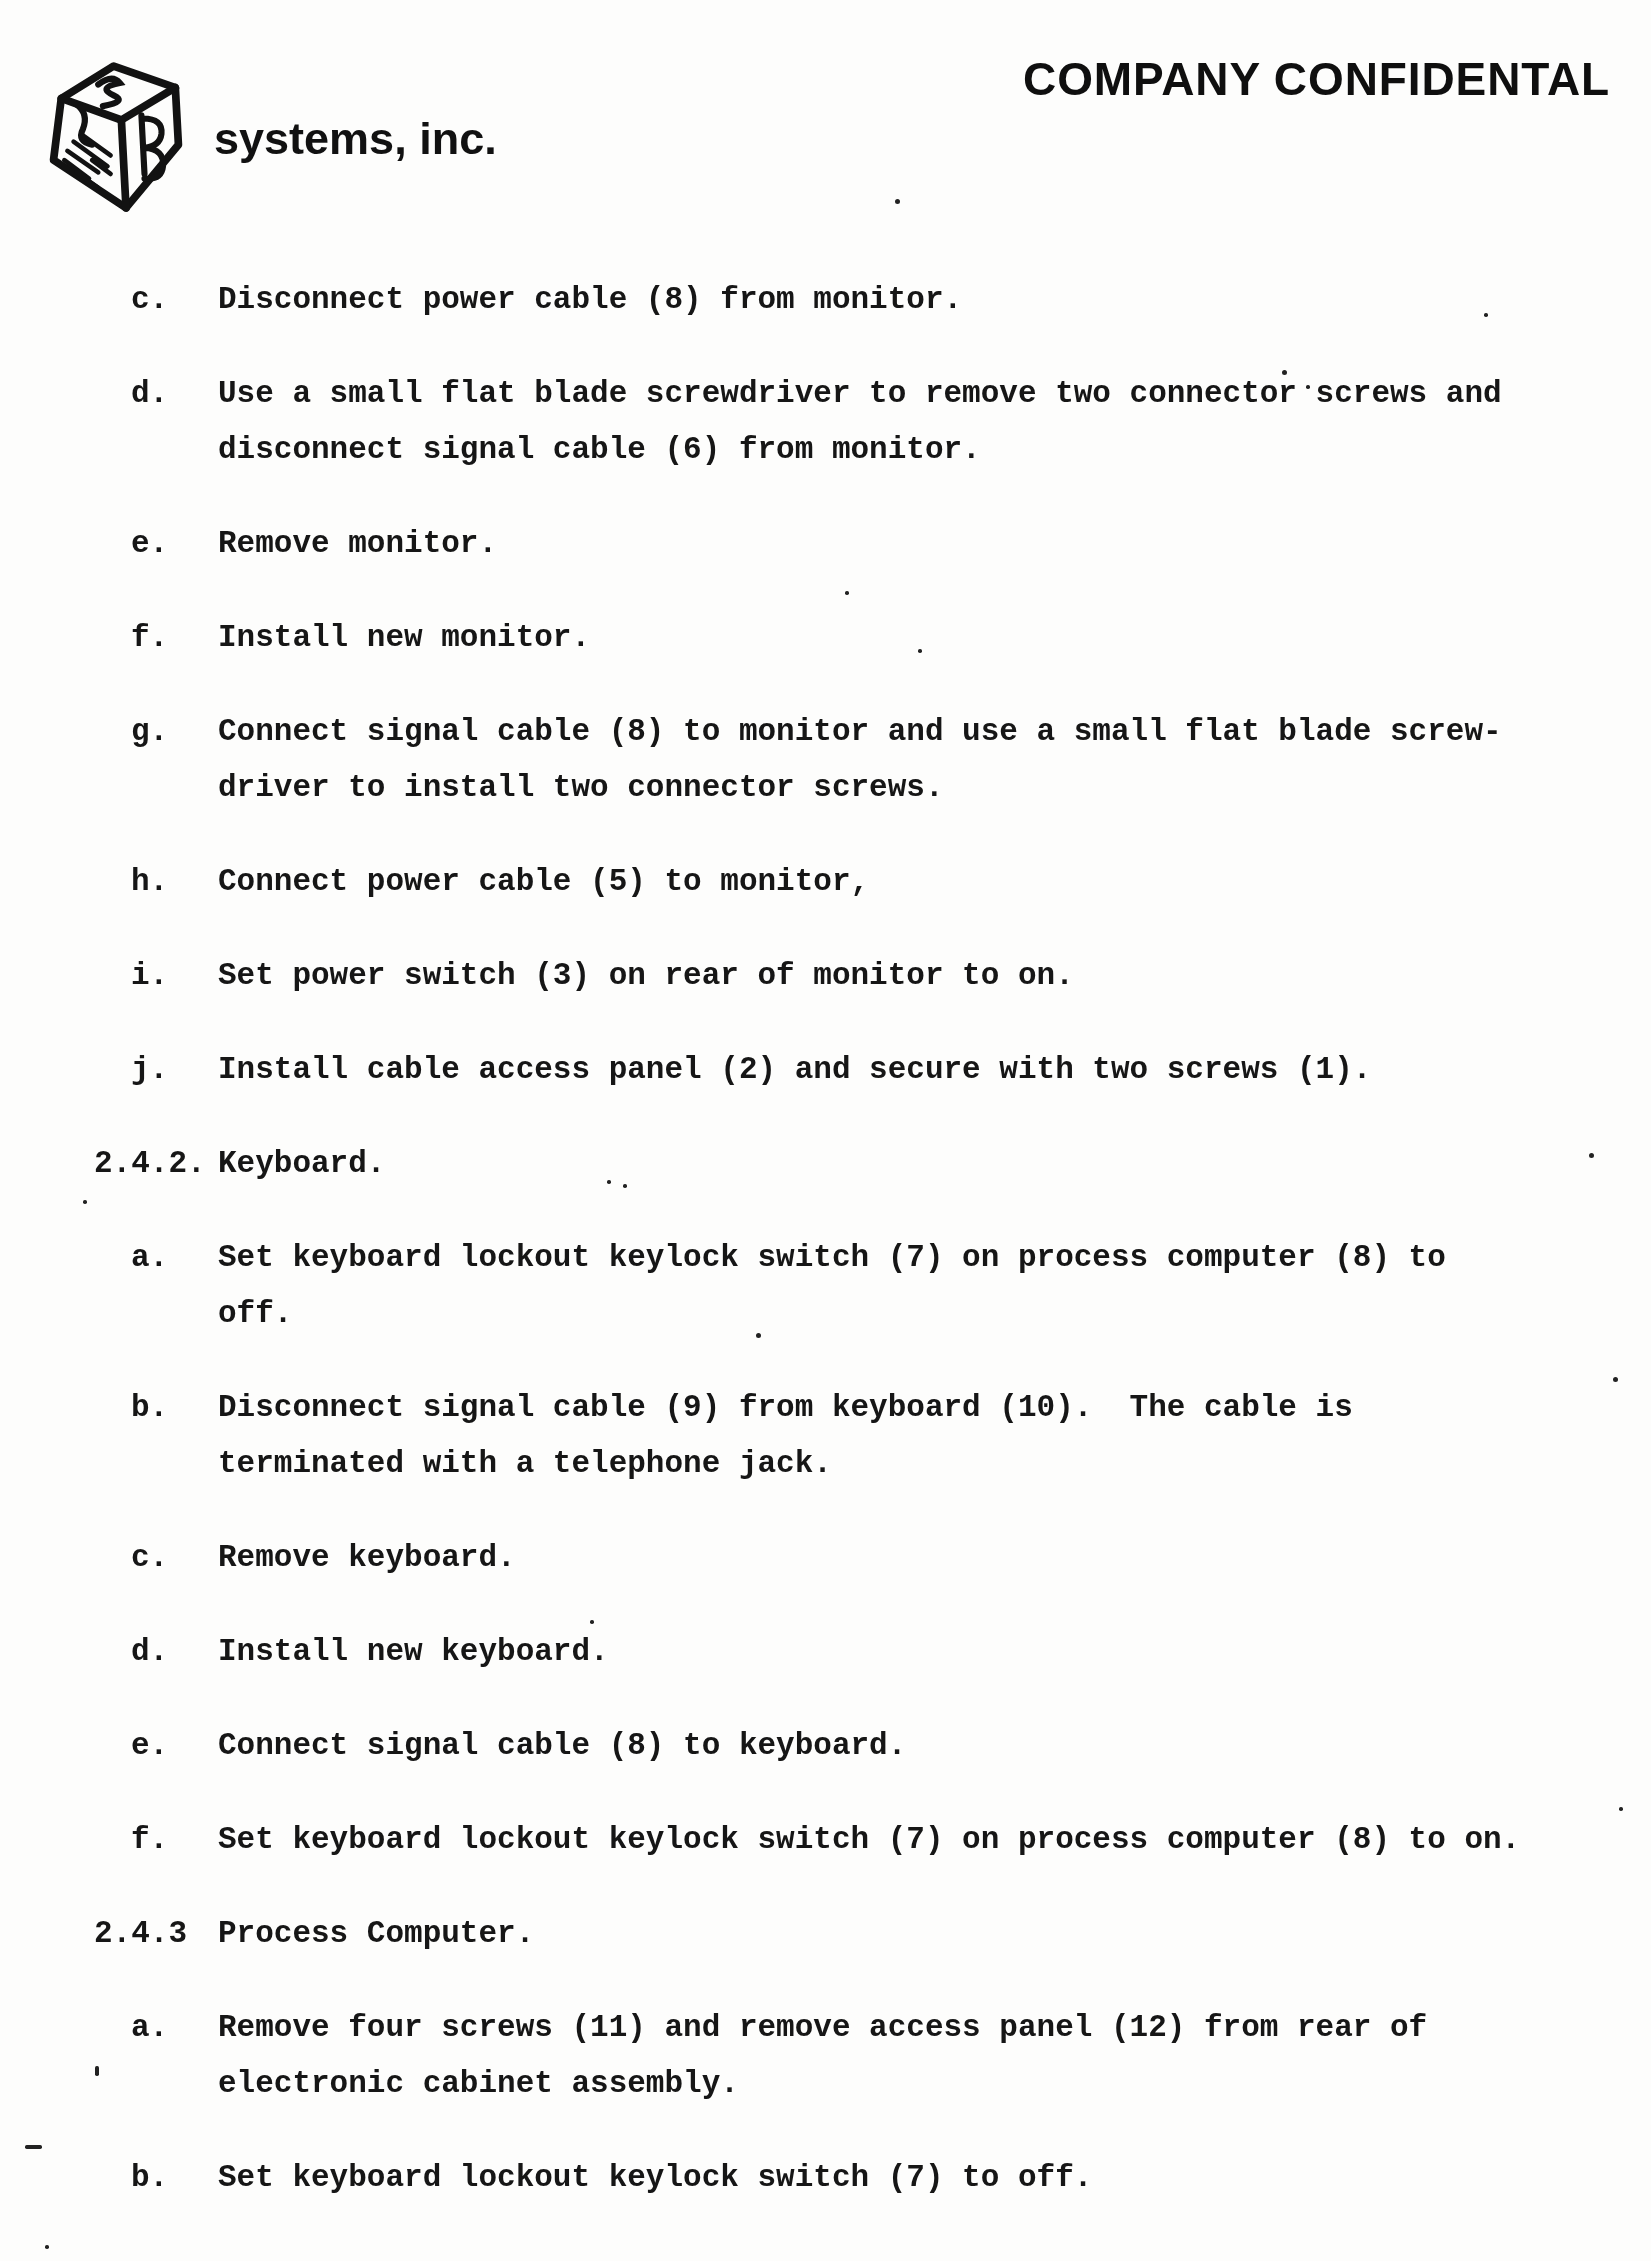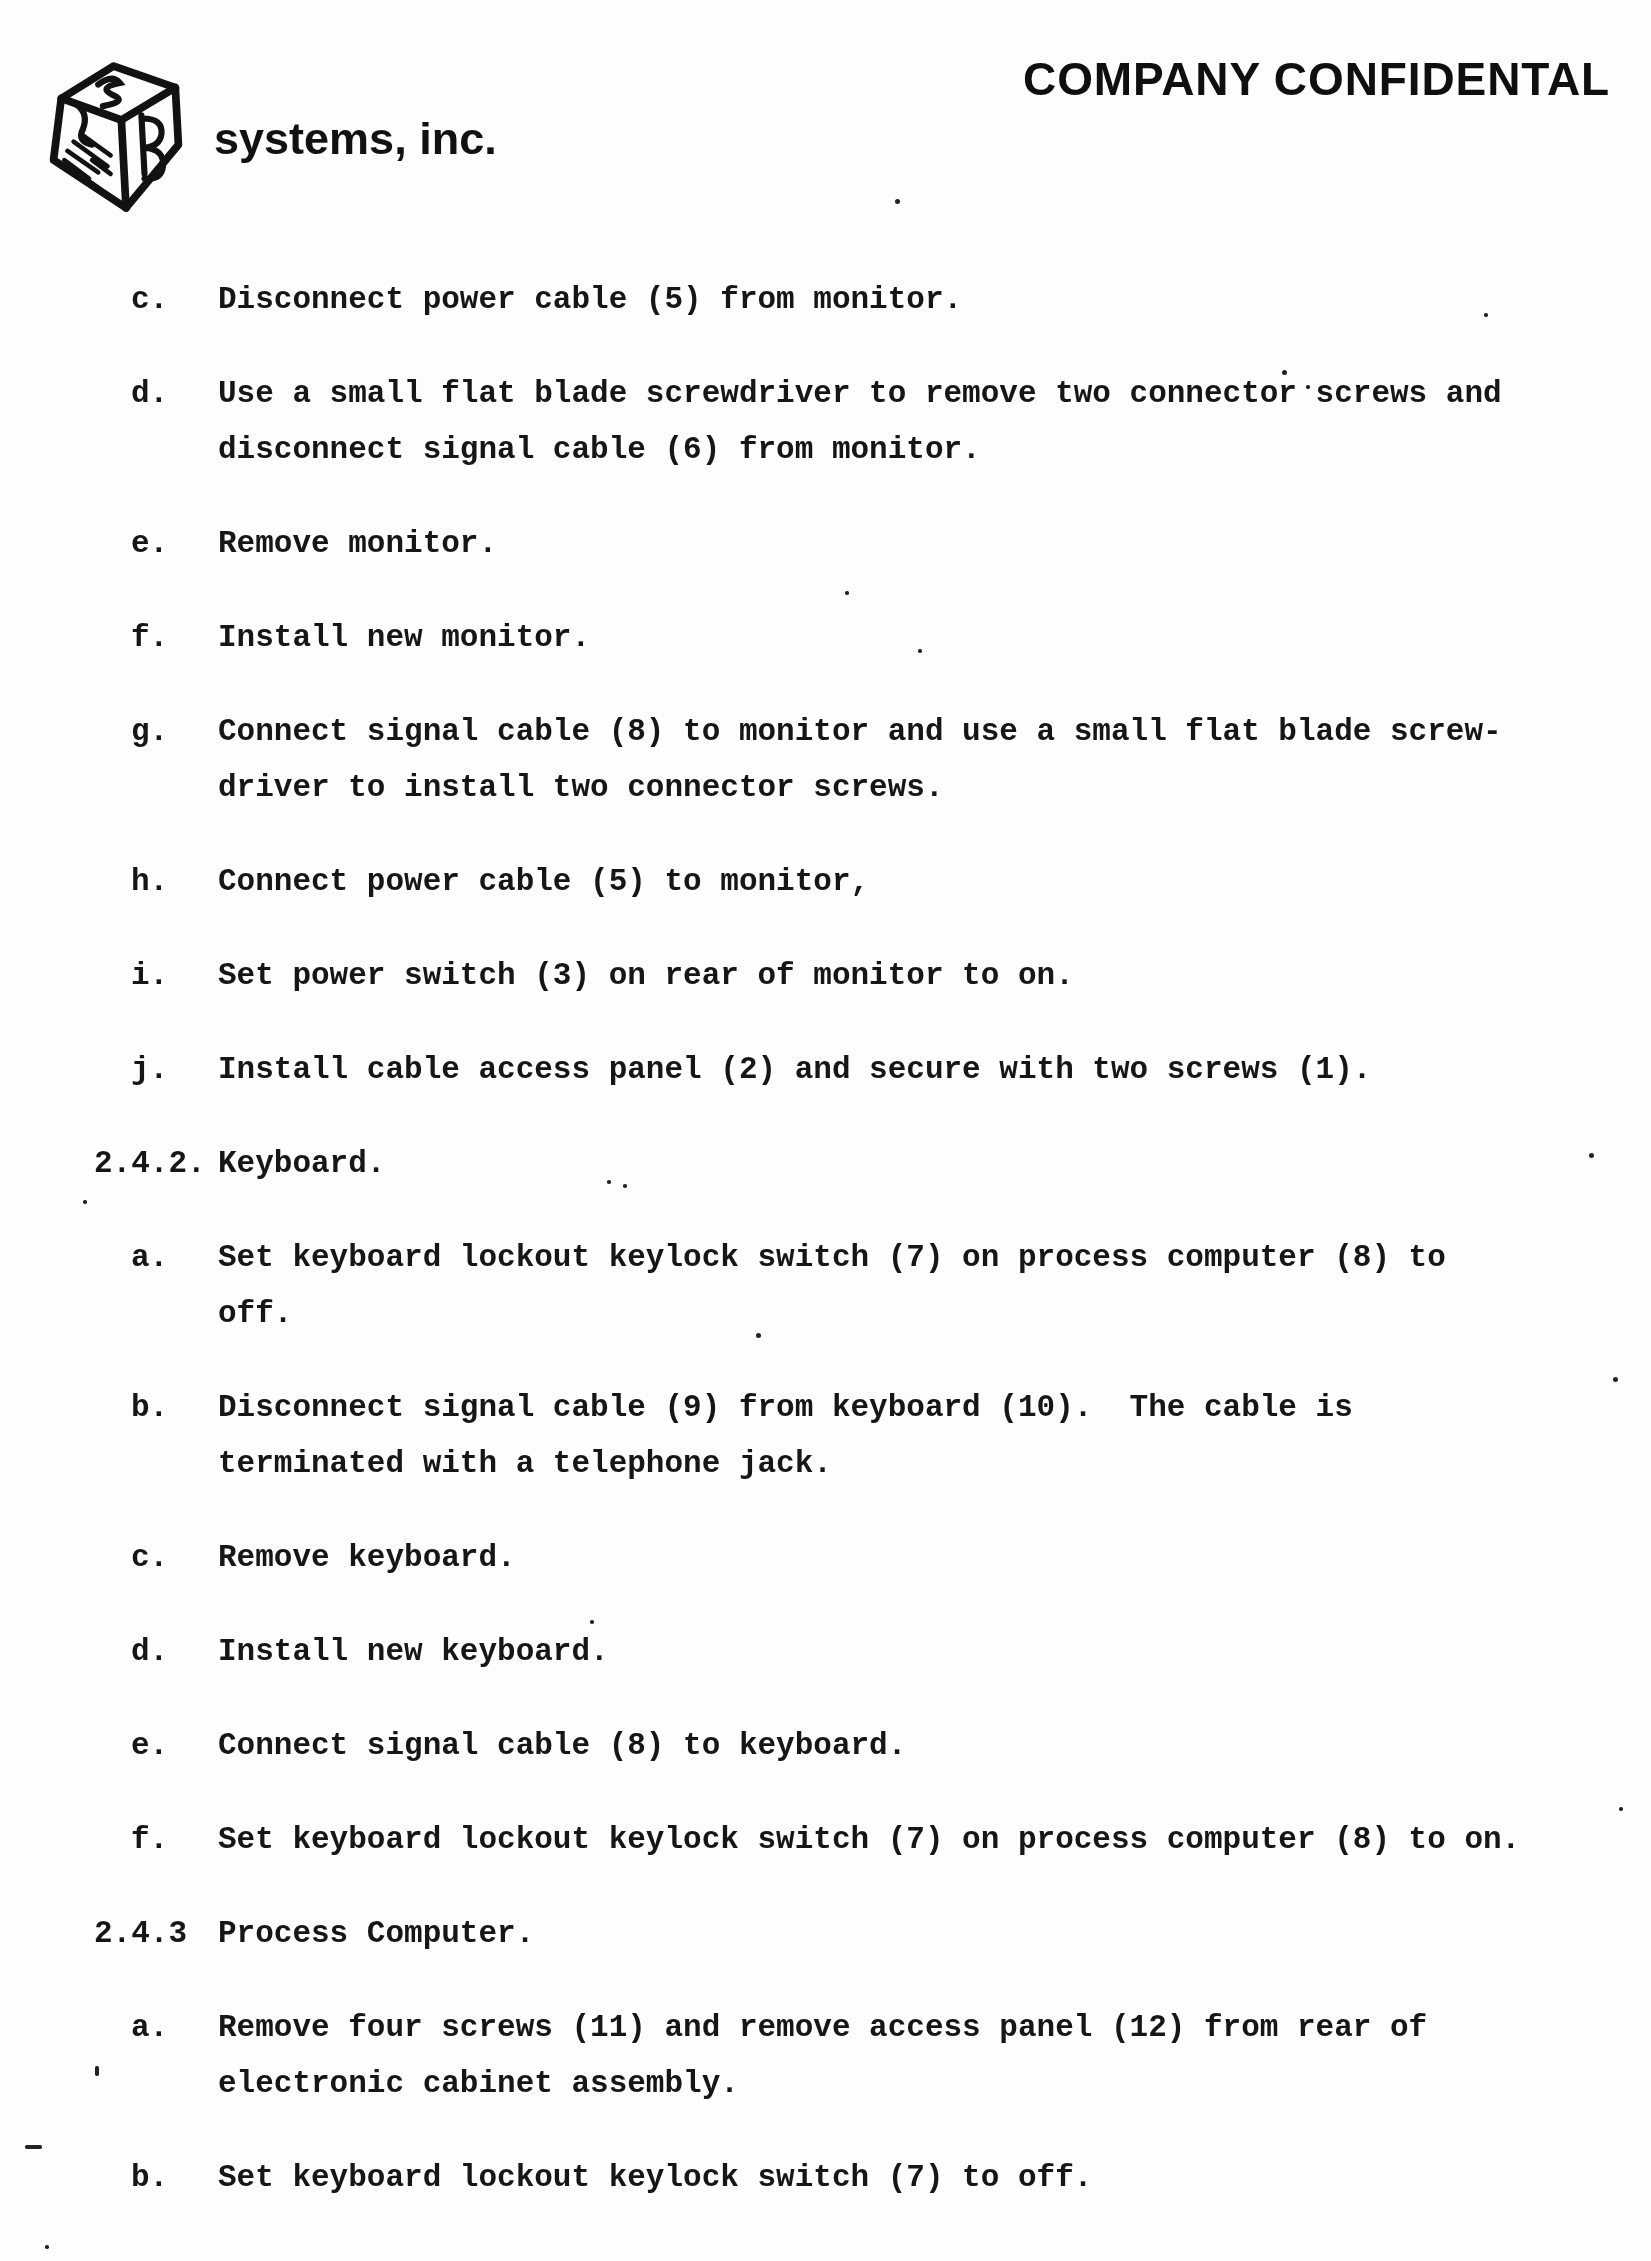--- a/index.html
+++ b/index.html
@@ -123,21 +123,21 @@
   </div>
   <span class="confidential">COMPANY CONFIDENTAL</span>
 </header>
 
 <main class="doc-main" id="sections">
   <section class="section">
 
     <ol class="steps">
   <li class="step">
     <span class="step-label">c.</span>
-    <span class="step-text">Disconnect power cable (5) from monitor.</span>
+    <span class="step-text">Disconnect power cable (8) from monitor.</span>
   </li>
 
   <li class="step">
     <span class="step-label">d.</span>
     <span class="step-text">Use a small flat blade screwdriver to remove two connector screws and
 disconnect signal cable (6) from monitor.</span>
   </li>
 
   <li class="step">
     <span class="step-label">e.</span>

